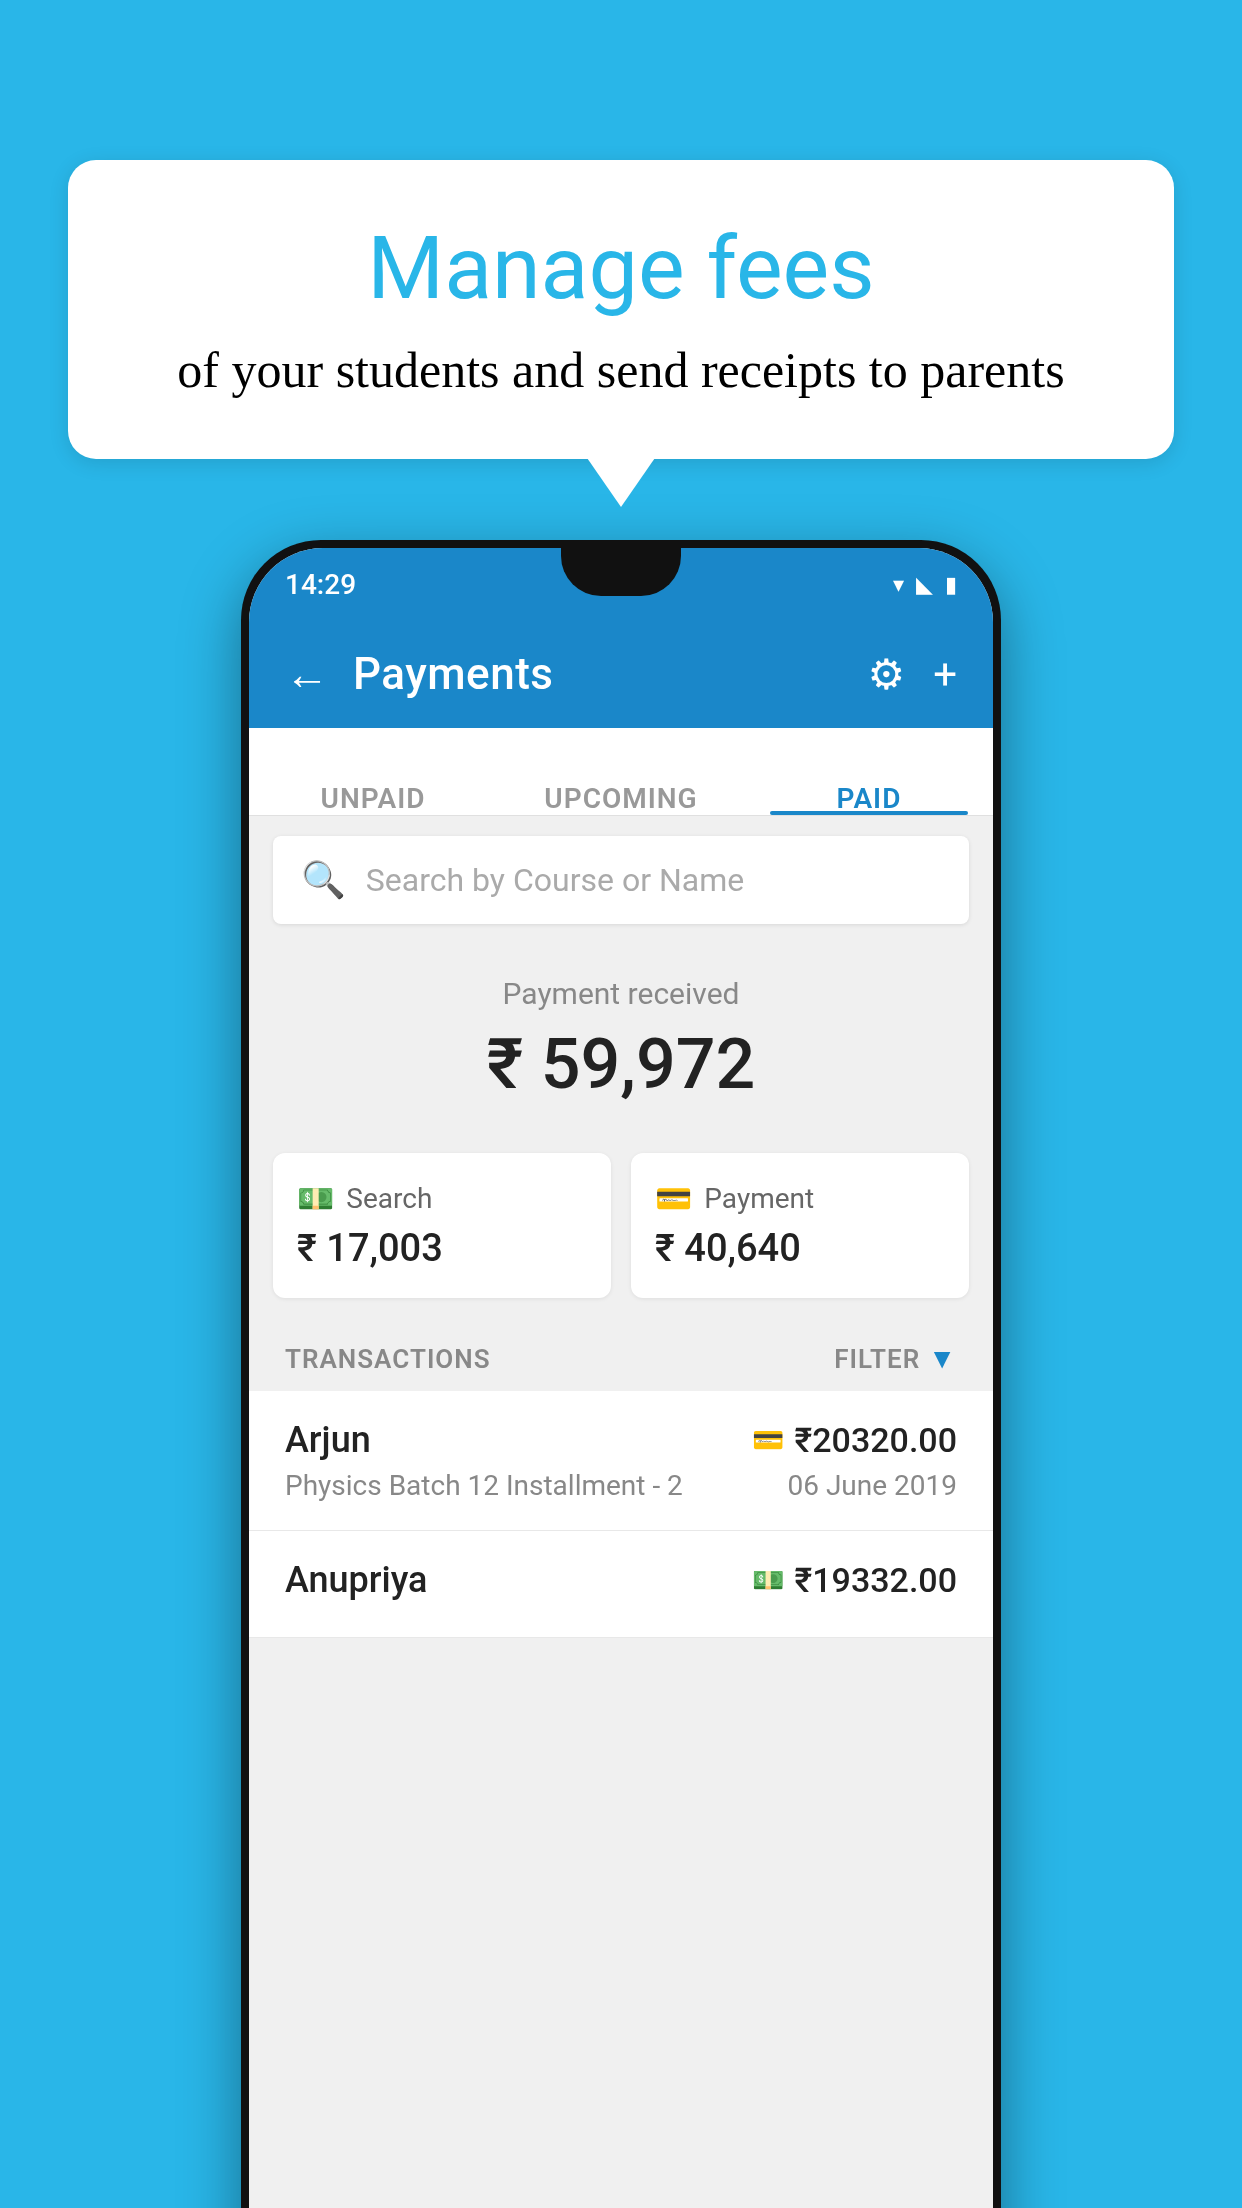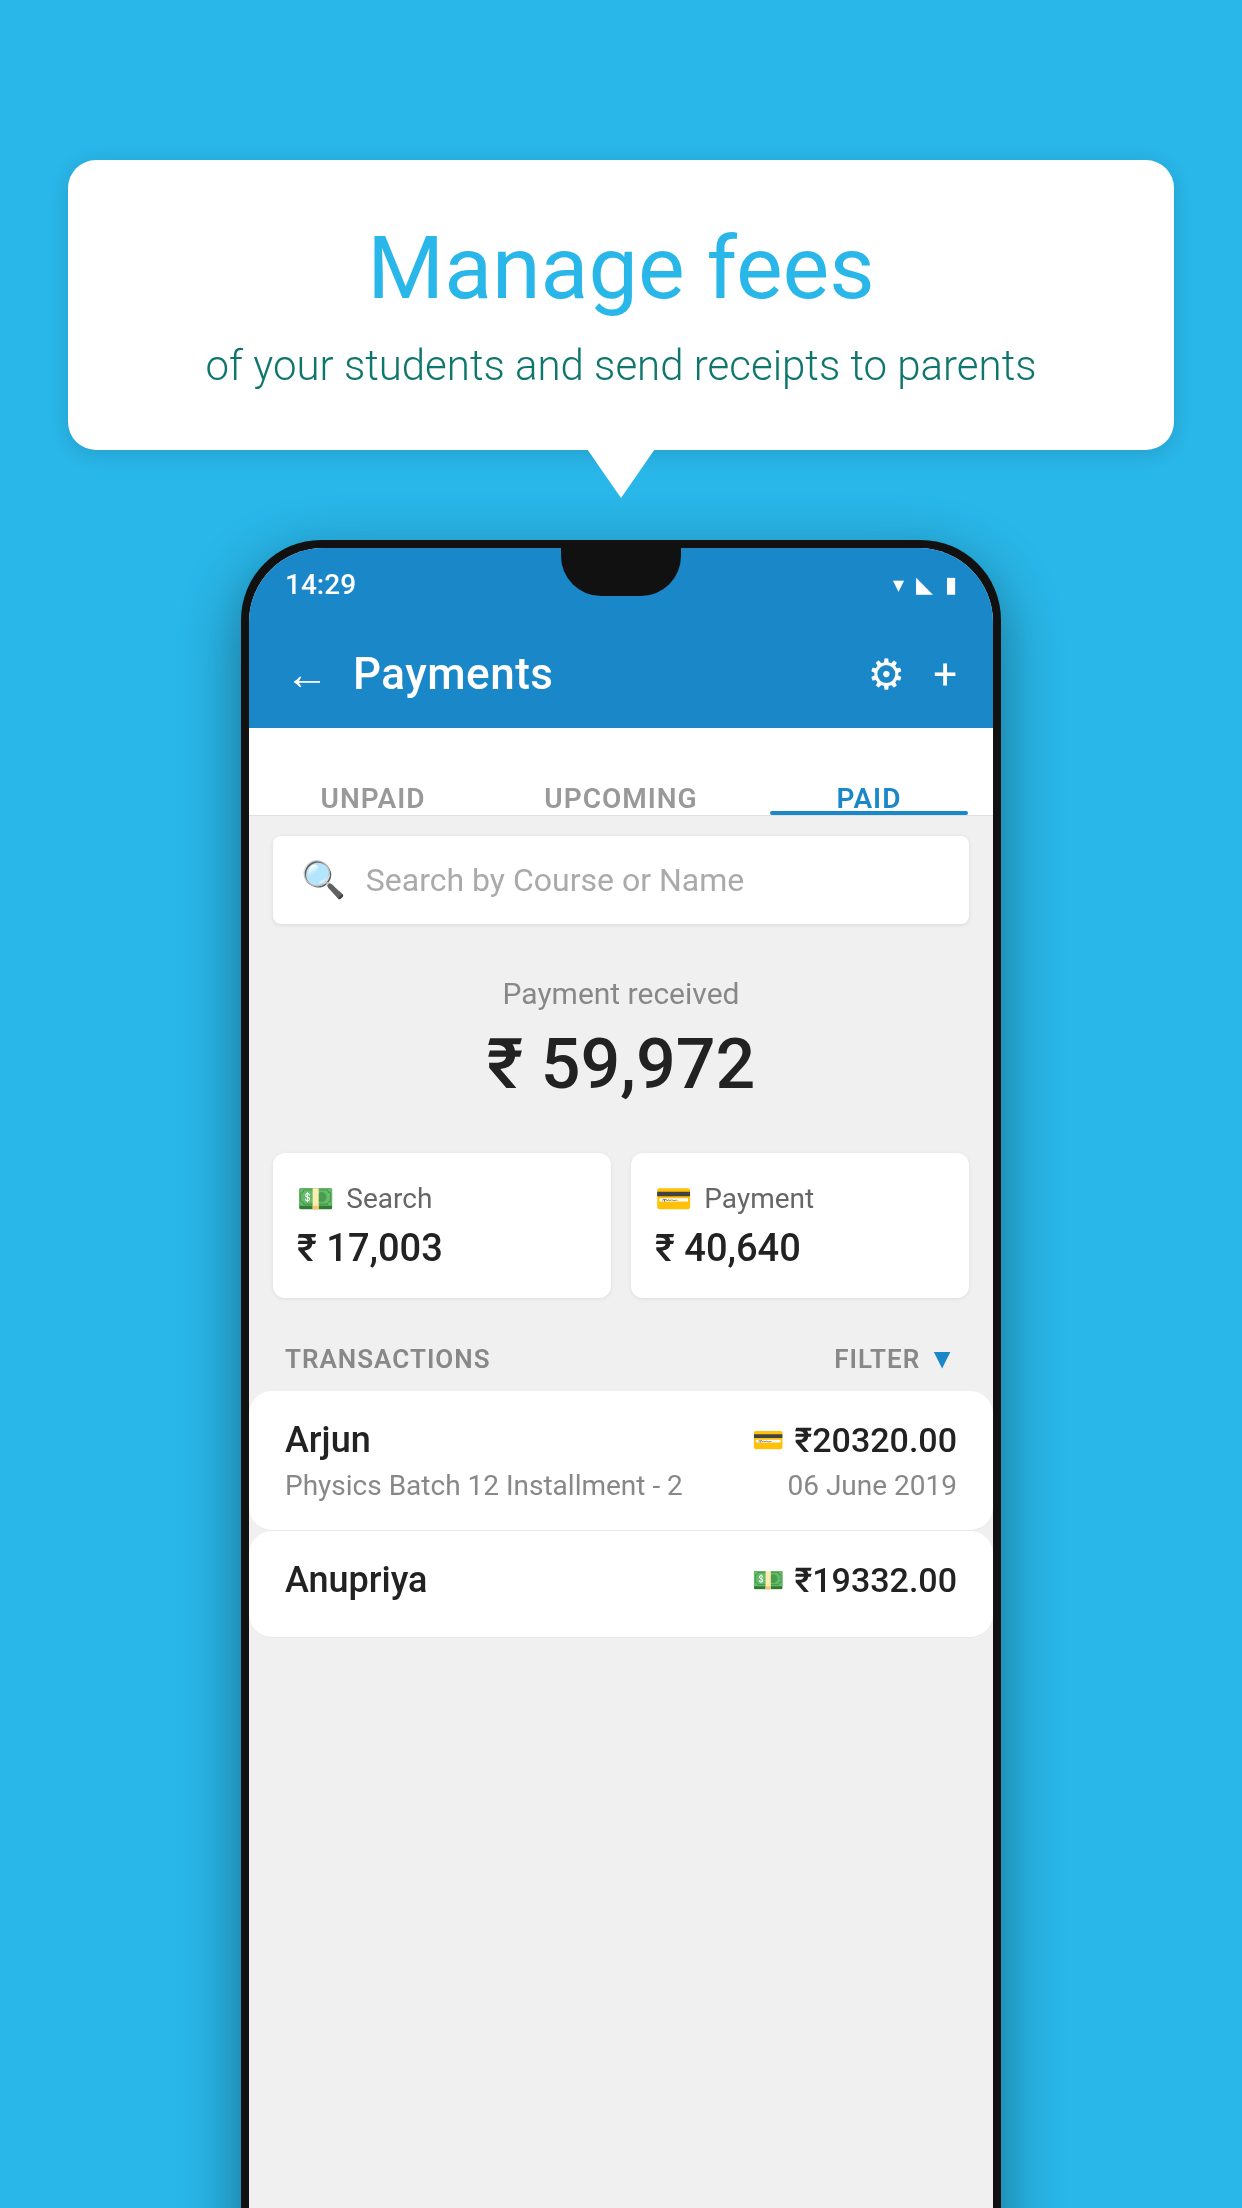--- a/index.html
+++ b/index.html
@@ -38,23 +38,24 @@
       border-top: 52px solid white;
     }
     .speech-bubble h1 {
       font-size: 88px;
       font-weight: 400;
       color: #29b6e8;
       line-height: 1.1;
       margin-bottom: 24px;
     }
     .speech-bubble p {
-      font-size: 42px;
-      color: #0f766e;
+      font-size: 50px;
+      color: #000000;
       font-weight: 300;
+      font-family: Liberation Serif, serif;
     }
 
     
     .phone {
       position: absolute;
       top: 540px;
       left: 50%;
       transform: translateX(-50%);
       width: 760px;
       height: 1875px;
@@ -282,21 +283,20 @@
     .filter-icon {
       color: #1a87c9;
       font-size: 28px;
     }
 
     
     .transaction-item {
       background: white;
       padding: 28px 36px;
       border-bottom: 1px solid #e8e8e8;
-      border-radius: 23px;
     }
     .transaction-row-top {
       display: flex;
       justify-content: space-between;
       align-items: center;
       margin-bottom: 8px;
     }
     .transaction-name {
       font-size: 36px;
       font-weight: 500;

